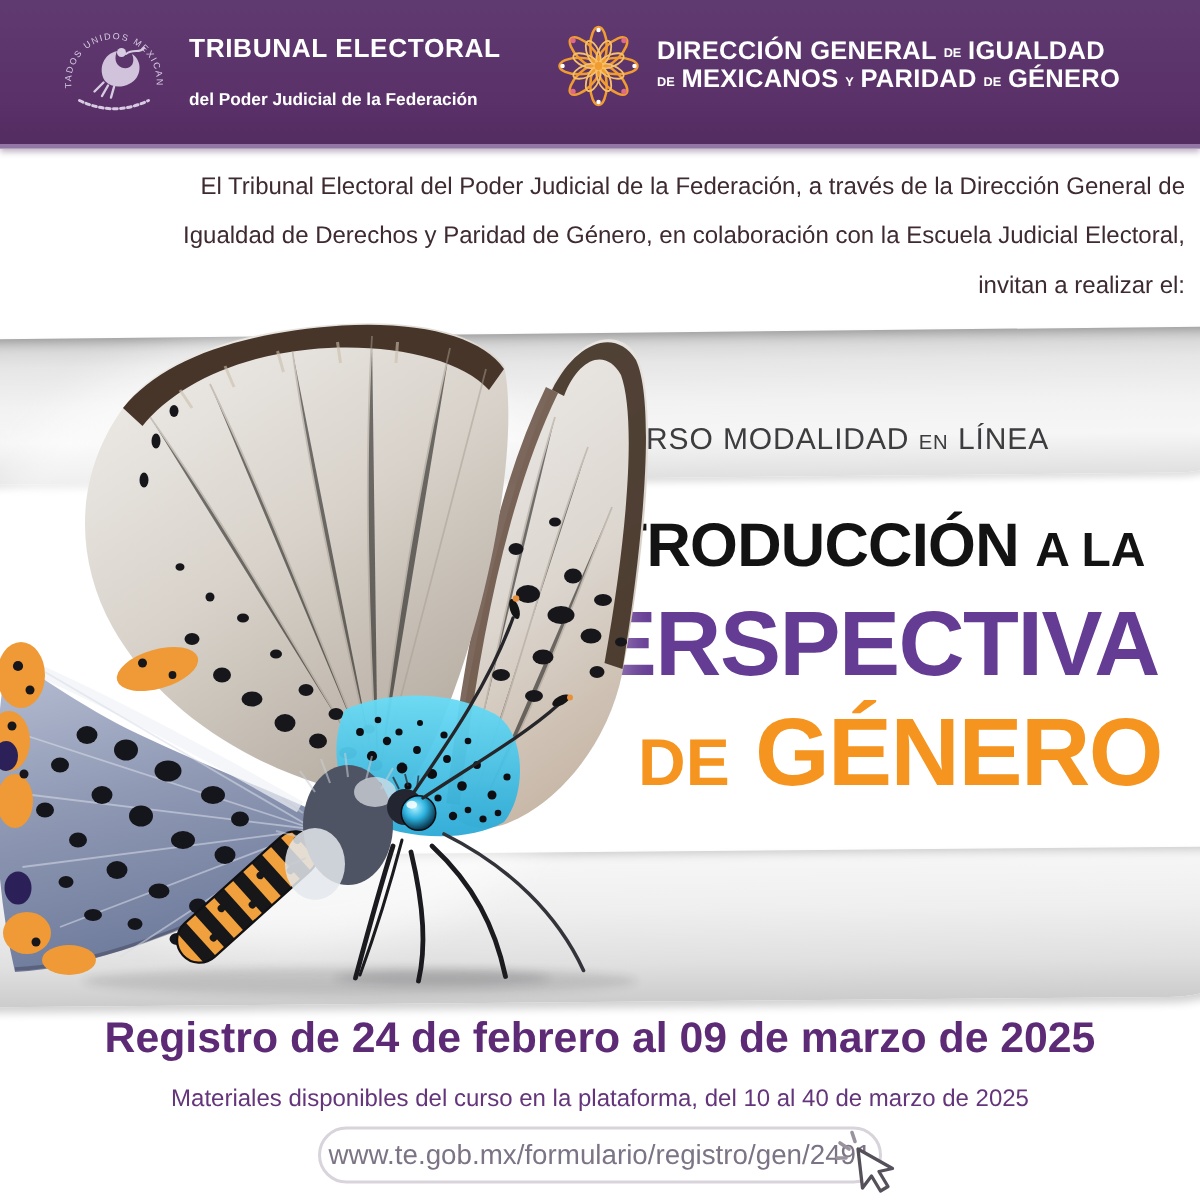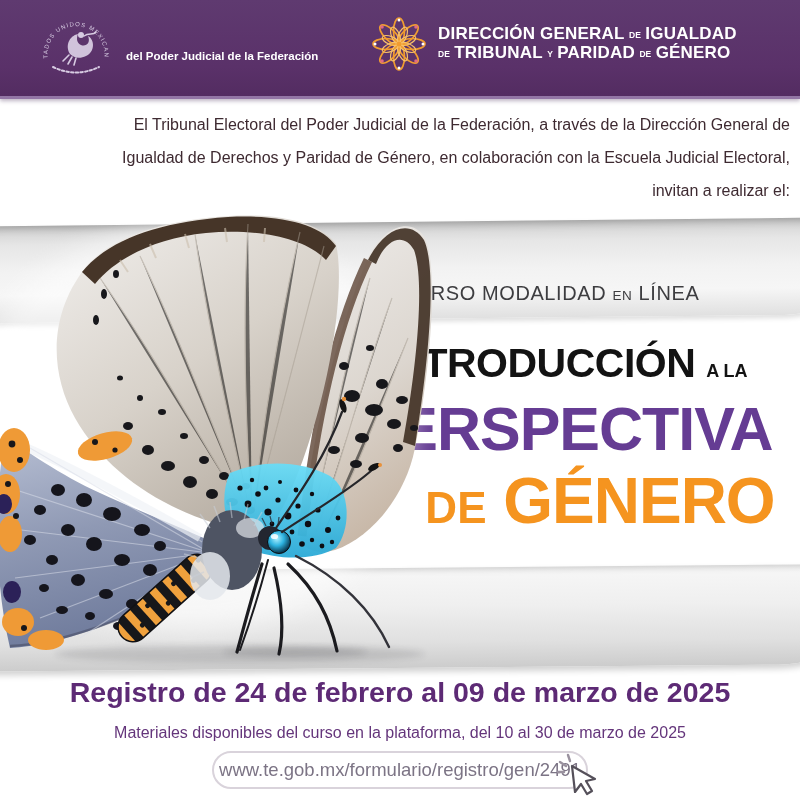--- a/index.html
+++ b/index.html
@@ -34,21 +34,21 @@
          background:linear-gradient(180deg,#f7f7f7 0%,#efefef 38%,#e0e0e0 74%,#cccccc 100%);
          border-radius:0 0 46px 22px / 0 0 18px 10px;
          box-shadow:0 4px 6px rgba(0,0,0,.18), inset 0 6px 7px -5px rgba(0,0,0,.22);}
   
   .courseblock{position:absolute;z-index:3;}
   .l-curso{top:282px;left:380px;width:340px;text-align:center;color:#3d3d40;
            font-size:20px;letter-spacing:.6px;}
   .l-curso .sm{font-size:13.5px;}
   .l-t1{top:340px;left:340px;width:450px;text-align:center;color:#131313;
         font-size:41px;font-weight:bold;letter-spacing:-.5px;}
-  .l-t1 .sm{font-size:18px;letter-spacing:0;}
+  .l-t1 .sm{font-size:32px;letter-spacing:0;}
   .l-t2{top:394px;left:340px;width:450px;text-align:center;color:#653c93;
         font-size:61px;font-weight:bold;letter-spacing:-1px;}
   .l-t3{top:464px;left:375px;width:450px;text-align:center;color:#f5941f;
         font-size:64px;font-weight:bold;letter-spacing:-1px;}
   .l-t3 .de{font-size:44px;letter-spacing:0;}
   
   .reg{position:absolute;top:676px;left:0;width:800px;z-index:4;text-align:center;
        font-size:28.5px;font-weight:bold;color:#5d2a75;}
   .mat{position:absolute;top:724px;left:0;width:800px;z-index:4;text-align:center;
        font-size:16px;color:#64357b;}
@@ -77,20 +77,21 @@
         </text>
         <g stroke="#d7cbe2" fill="none" stroke-width="1.6" stroke-linecap="round">
           <path d="M34,47 C29,39 33,29 42,27 C40,32 41,36 45,38 C50,40 55,36 52,29 C59,33 59,45 50,49 C44,52 38,51 34,47 Z" fill="#d7cbe2" stroke="none" opacity=".95"></path>
           <circle cx="45" cy="28" r="3" fill="#d7cbe2" stroke="none"></circle>
           <path d="M48,29 C53,25 57,29 60,25" stroke-width="1.4"></path>
           <path d="M33,48 L27,54 M36,50 L32,57 M40,51 L38,58"></path>
           <path d="M17,60 Q40,71 63,60" stroke-dasharray="2.5 2.2" stroke-width="2"></path>
         </g>
       </svg>
       <div class="trib-text">
+        <div class="trib-title">TRIBUNAL ELECTORAL</div>
         <div class="trib-sub">del Poder Judicial de la Federación</div>
       </div>
     </div>
 
     <div class="lg-dg">
       <svg width="58" height="58" viewBox="0 0 58 58">
         <g transform="translate(29,29)" fill="none">
           <g stroke="#f09c30" stroke-width="1.7">
             <ellipse cx="0" cy="-13" rx="5.5" ry="13"></ellipse>
             <ellipse cx="0" cy="-13" rx="5.5" ry="13" transform="rotate(45)"></ellipse>
@@ -121,21 +122,21 @@
             <circle cx="0" cy="24" r="1.5"></circle>
               <circle cx="0" cy="-24" r="1.5"></circle>
             <circle cx="24" cy="0" r="1.5"></circle>
               <circle cx="-24" cy="0" r="1.5"></circle>
           </g>
           <circle cx="0" cy="0" r="2.6" fill="#f09c30"></circle>
         </g>
       </svg>
       <div class="dg-text">
         <div><span class="dg-big">DIRECCIÓN GENERAL</span>&nbsp;<span class="dg-sm">DE</span>&nbsp;<span class="dg-big">IGUALDAD</span></div>
-        <div><span class="dg-sm">DE</span>&nbsp;<span class="dg-big">TRIBUNAL</span>&nbsp;<span class="dg-sm">Y</span>&nbsp;<span class="dg-big">PARIDAD</span>&nbsp;<span class="dg-sm">DE</span>&nbsp;<span class="dg-big">GÉNERO</span></div>
+        <div><span class="dg-sm">DE</span>&nbsp;<span class="dg-big">MEXICANOS</span>&nbsp;<span class="dg-sm">Y</span>&nbsp;<span class="dg-big">PARIDAD</span>&nbsp;<span class="dg-sm">DE</span>&nbsp;<span class="dg-big">GÉNERO</span></div>
       </div>
     </div>
 
   </div>
 
   <div class="intro">
     <div>El Tribunal Electoral del Poder Judicial de la Federación, a través de la Dirección General de</div>
     <div>Igualdad de Derechos y Paridad de Género, en colaboración con la Escuela Judicial  Electoral,</div>
     <div>invitan a realizar el:</div>
   </div>
@@ -415,21 +416,21 @@
       <path d="M276,330 C298,298 326,258 342,214"></path>
       <path d="M282,334 C312,314 350,292 372,272"></path>
     </g>
     <ellipse cx="343" cy="208" rx="3" ry="7" transform="rotate(-18 343 208)" fill="#141414"></ellipse>
     <circle cx="344" cy="201" r="2.2" fill="#e8913a"></circle>
     <ellipse cx="374" cy="269" rx="3" ry="6.5" transform="rotate(62 374 269)" fill="#141414"></ellipse>
     <circle cx="380" cy="267" r="2" fill="#e8913a"></circle>
   </svg>
 
   <div class="reg">Registro de 24 de febrero al 09 de marzo de 2025</div>
-  <div class="mat">Materiales disponibles del curso en la plataforma, del 10 al 30 de marzo de 2025</div>
+  <div class="mat">Materiales disponibles del curso en la plataforma, del 10 al 40 de marzo de 2025</div>
 
   <div class="pill">
     <span>www.te.gob.mx/formulario/registro/gen/2491</span>
   </div>
 
   <svg class="cursor-ic" width="48" height="48" viewBox="0 0 48 48">
     <g stroke="#9a929f" stroke-width="2.4" stroke-linecap="round">
       <path d="M10,14 L4,10"></path>
         <path d="M14,9 L12,3"></path>
         <path d="M8,20 L2,20"></path>

